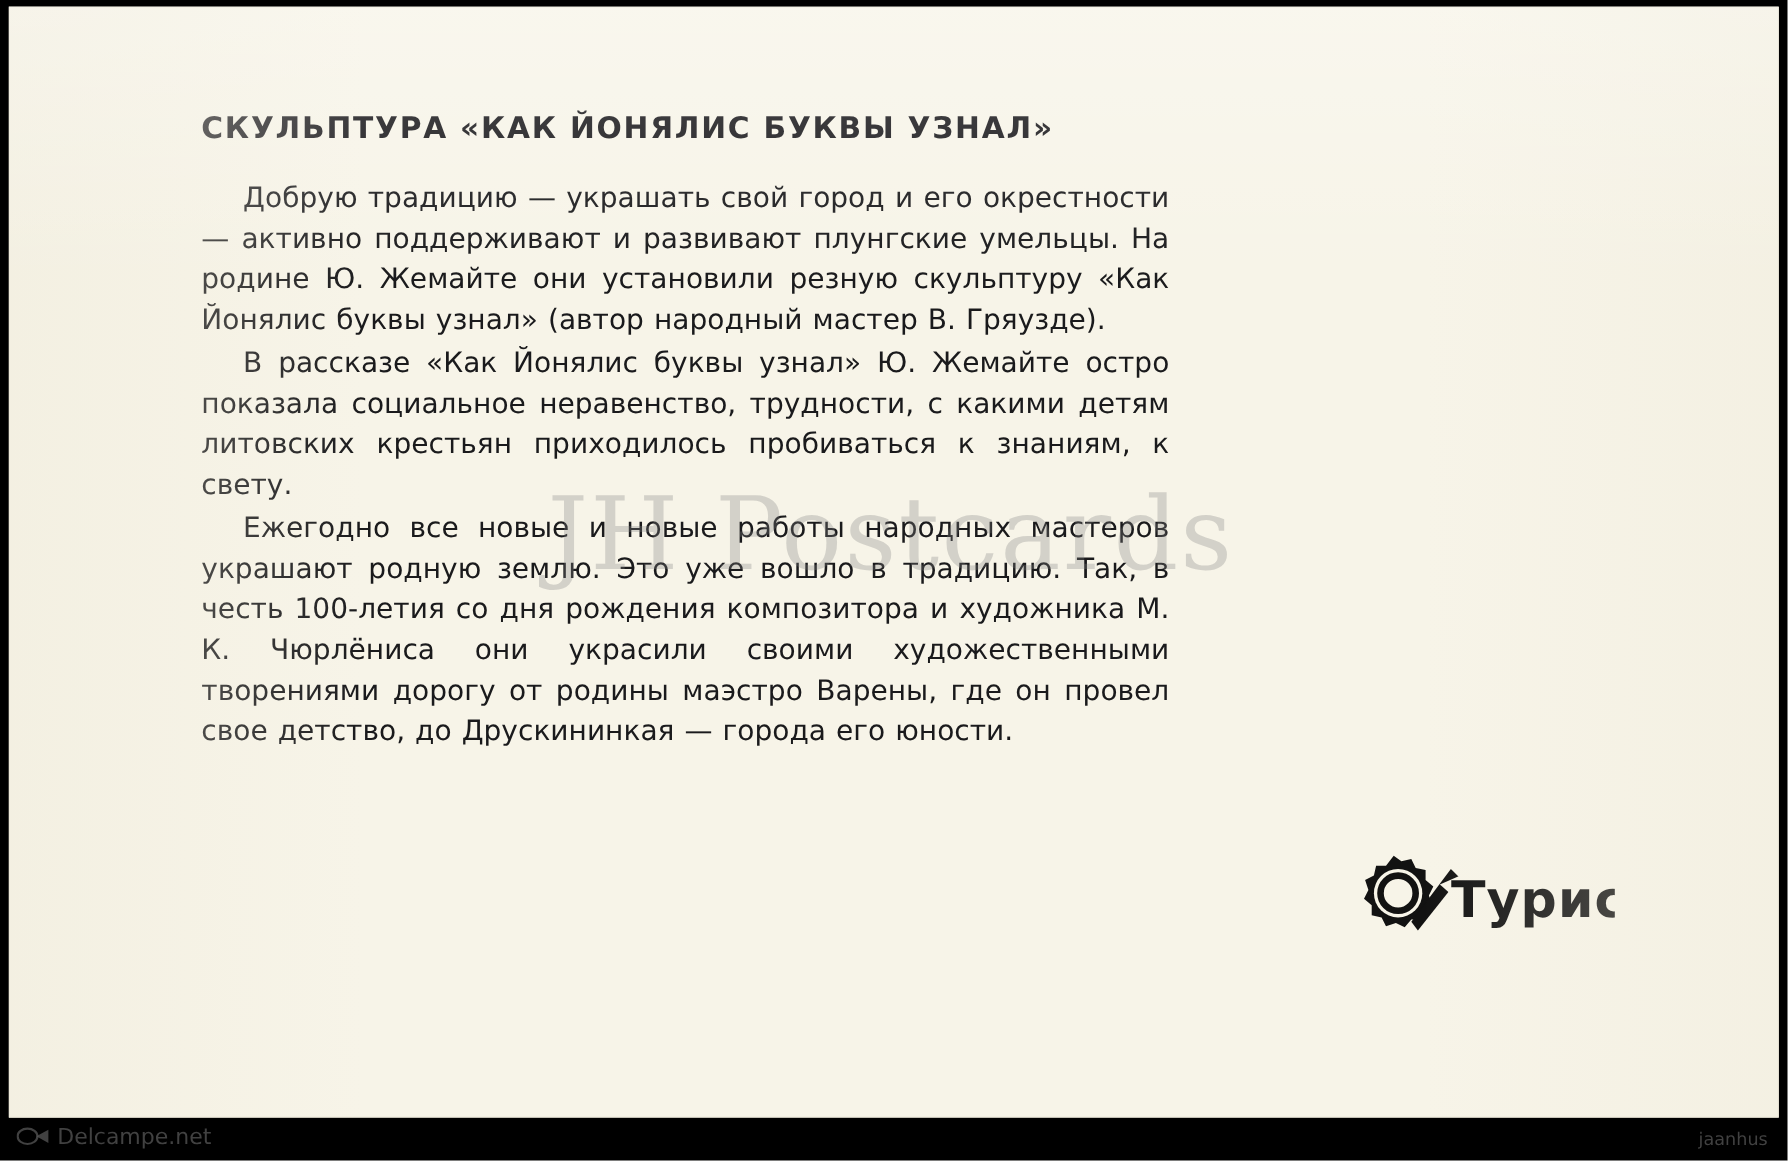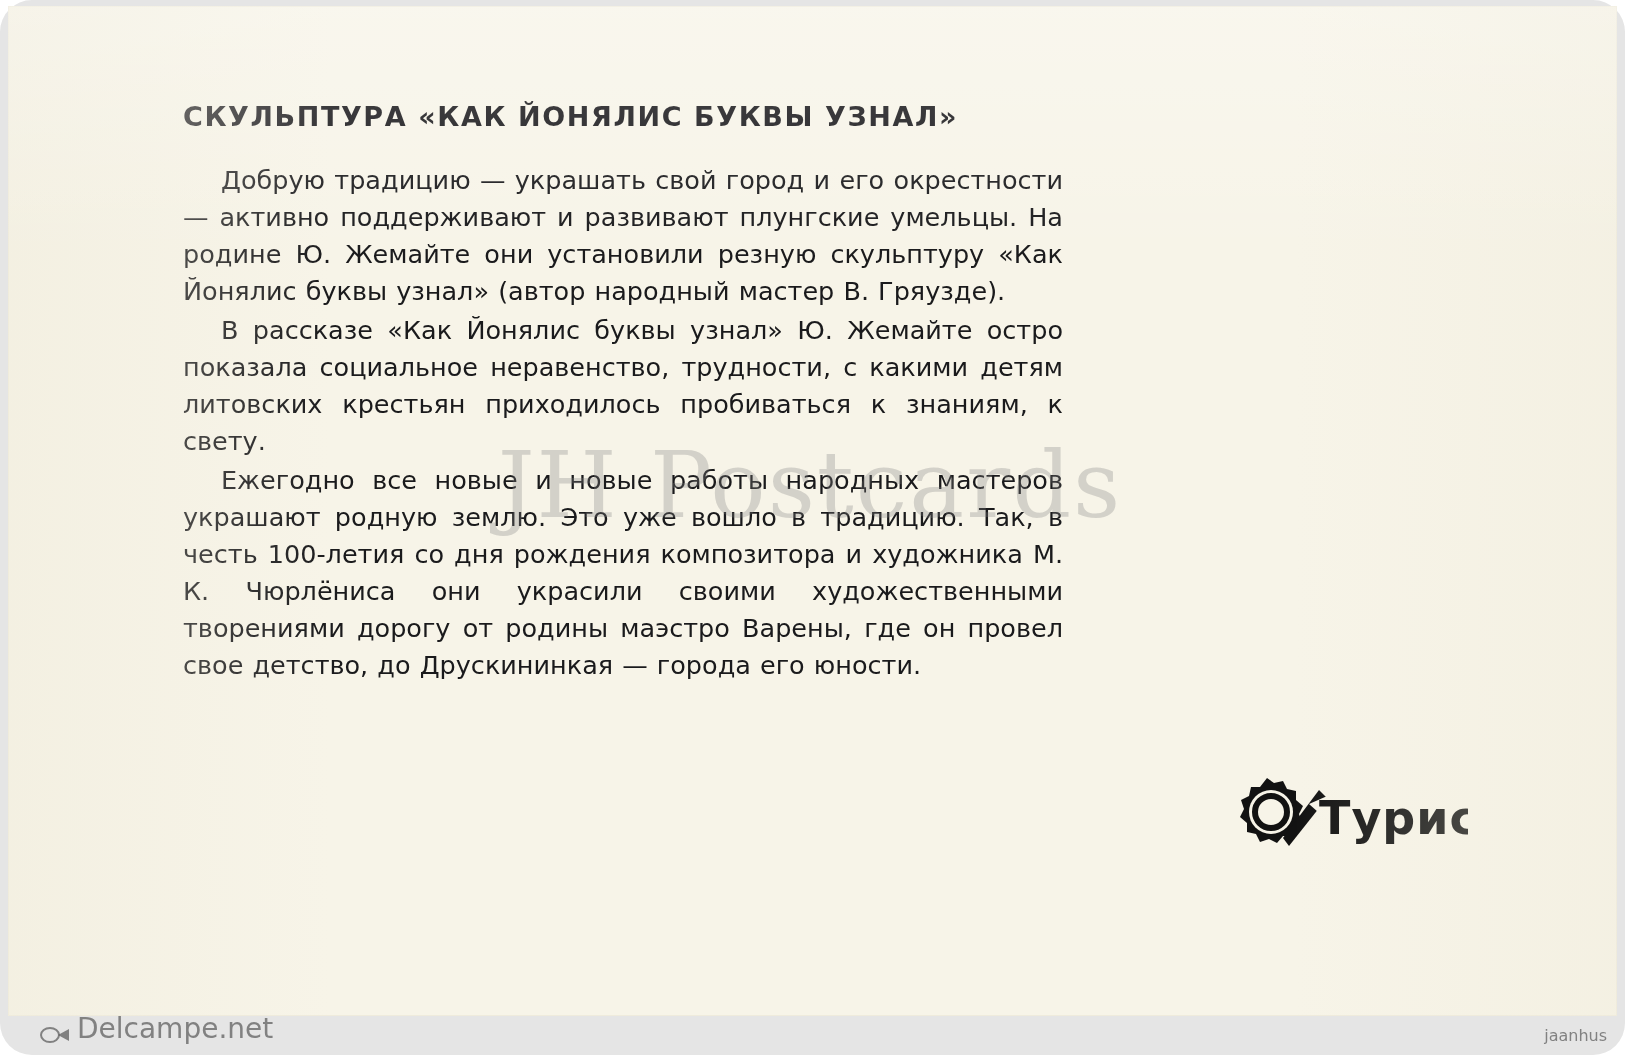--- a/index.html
+++ b/index.html
@@ -11,22 +11,21 @@
     width: 1625px;
     height: 1055px;
     overflow: hidden;
     font-family: "DejaVu Sans", sans-serif;
   }
 
   #page {
     position: relative;
     width: 1625px;
     height: 1055px;
-    background: #e5e5e5;
-    border-radius: 32px;
+    background: #000000;
   }
 
   
   #card {
     position: absolute;
     left: 8px;
     top: 6px;
     width: 1609px;
     height: 1010px;
     background: #f7f4e8;
@@ -94,24 +93,24 @@
     left: 110px;
     top: 432px;
     width: 1400px;
     text-align: center;
     font-size: 92px;
     letter-spacing: 2px;
     font-weight: 400;
     color: rgba(130,130,130,0.30);
   }
   #wm-bl {
-    left: 40px;
+    left: 15px;
     bottom: 10px;
     font-family: "DejaVu Sans", sans-serif;
-    font-size: 28px;
+    font-size: 20px;
     color: rgba(90,90,90,0.72);
     display: flex;
     align-items: center;
     gap: 7px;
     justify-content: flex-end;
   }
   #wm-br {
     right: 18px;
     bottom: 10px;
     font-family: "DejaVu Sans", sans-serif;

